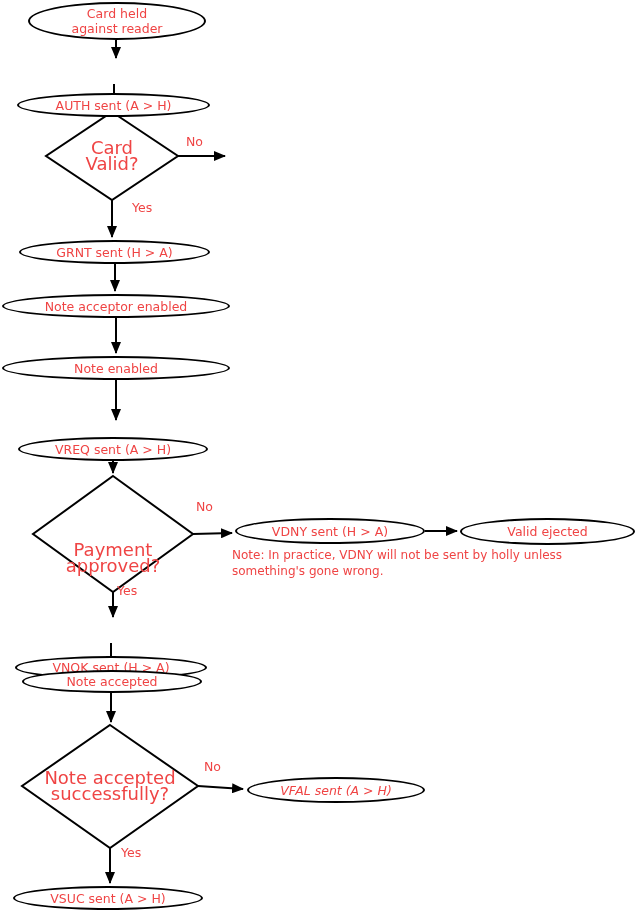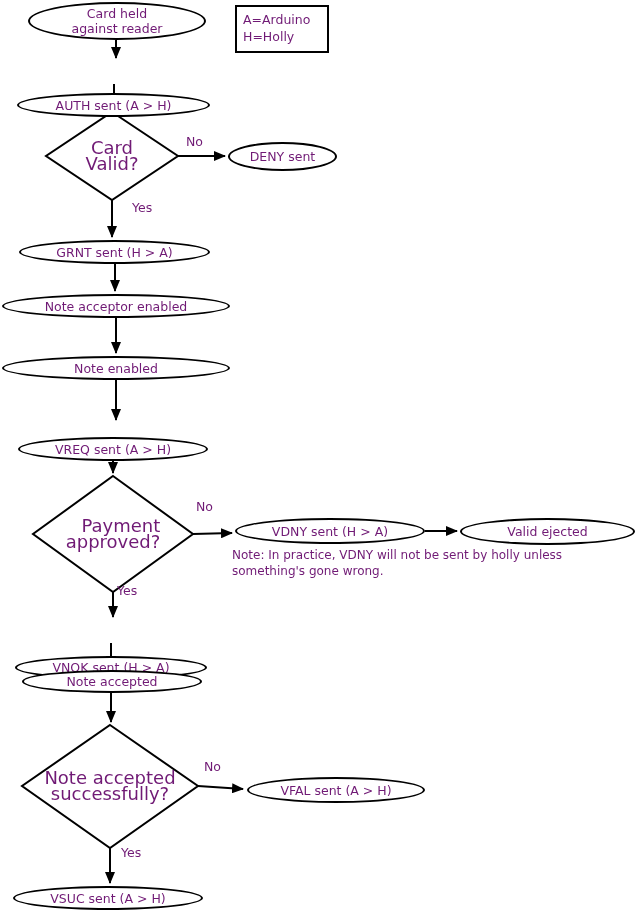--- a/index.html
+++ b/index.html
@@ -1,18 +1,18 @@
 <!DOCTYPE html>
 <html><head>
 <meta charset="utf-8">
 <style>
   html,body{margin:0;padding:0;background:#fff;}
   .canvas{
     position:relative;width:636px;height:910px;background:#ffffff;
-    font-family:"DejaVu Sans",sans-serif;color:#701a75;overflow:hidden;
+    font-family:"DejaVu Sans",sans-serif;color:#ef4444;overflow:hidden;
   }
   svg.wires{position:absolute;left:0;top:0;width:636px;height:910px;}
   .node{
     position:absolute;box-sizing:border-box;border:2px solid #000;background:#fff;
     display:flex;align-items:center;justify-content:center;text-align:center;
     white-space:pre-line;font-size:12.5px;line-height:15px;
   }
   .ellipse{border-radius:50%;}
   .legend{
     position:absolute;box-sizing:border-box;border:2px solid #000;background:#fff;
@@ -54,41 +54,38 @@
     <line x1="113" y1="592" x2="113" y2="617" stroke="#000" stroke-width="2" marker-end="url(#arw)"></line>
     <line x1="111" y1="643" x2="111" y2="667" stroke="#000" stroke-width="2" marker-end="url(#arw)"></line>
     <line x1="111" y1="693" x2="111" y2="722" stroke="#000" stroke-width="2" marker-end="url(#arw)"></line>
     <line x1="198" y1="786" x2="243" y2="789" stroke="#000" stroke-width="2" marker-end="url(#arw)"></line>
     <line x1="110" y1="848" x2="110" y2="883" stroke="#000" stroke-width="2" marker-end="url(#arw)"></line>
   </svg>
 
   <div class="node ellipse" style="left:28px;top:2px;width:178px;height:38px;">Card held
 against reader</div>
   <div class="node ellipse" style="left:17px;top:61px;width:193px;height:24px;margin-top:32px;">AUTH sent (A &gt; H)</div>
-  <div class="node ellipse" style="left:228px;top:142px;width:109px;height:29px;">DENY sent</div>
   <div class="node ellipse" style="left:19px;top:240px;width:191px;height:24px;text-align:right;">GRNT sent (H &gt; A)</div>
   <div class="node ellipse" style="left:2px;top:294px;width:228px;height:24px;">Note acceptor enabled</div>
   <div class="node ellipse" style="left:2px;top:356px;width:228px;height:24px;">Note enabled</div>
   <div class="node ellipse" style="left:18px;top:437px;width:190px;height:24px;">VREQ sent (A &gt; H)</div>
   <div class="node ellipse" style="left:235px;top:518px;width:190px;height:26px;">VDNY sent (H &gt; A)</div>
   <div class="node ellipse" style="left:460px;top:518px;width:175px;height:27px;">Valid ejected</div>
   <div class="node ellipse" style="left:15px;top:656px;width:192px;height:23px;">VNOK sent (H &gt; A)</div>
   <div class="node ellipse" style="left:22px;top:670px;width:180px;height:23px;">Note accepted</div>
-  <div class="node ellipse" style="left:247px;top:777px;width:178px;height:26px;">VFAL sent (A &gt; H)</div>
+  <div class="node ellipse" style="left:247px;top:777px;width:178px;height:26px;font-style:italic;">VFAL sent (A &gt; H)</div>
   <div class="node ellipse" style="left:13px;top:886px;width:190px;height:24px;">VSUC sent (A &gt; H)</div>
 
   <div class="dlabel" style="left:62px;top:134px;width:100px;height:44px;">Card
 Valid?</div>
-  <div class="dlabel" style="left:53px;top:517px;width:120px;height:34px;text-align:right;">Payment
+  <div class="dlabel" style="left:53px;top:541px;width:120px;height:34px;">Payment
 approved?</div>
   <div class="dlabel" style="left:40px;top:769px;width:140px;height:34px;">Note accepted
 successfully?</div>
 
-  <div class="legend" style="left:235px;top:5px;width:94px;height:48px;">A=Arduino
-H=Holly</div>
 
   <span class="elabel" style="left:186px;top:135px;">No</span>
   <span class="elabel" style="left:132px;top:201px;">Yes</span>
   <span class="elabel" style="left:196px;top:500px;">No</span>
   <span class="elabel" style="left:117px;top:584px;">Yes</span>
   <span class="elabel" style="left:204px;top:760px;">No</span>
   <span class="elabel" style="left:121px;top:846px;">Yes</span>
 
   <div class="note" style="left:232px;top:548px;">Note: In practice, VDNY will not be sent by holly unless
 something's gone wrong.</div>

